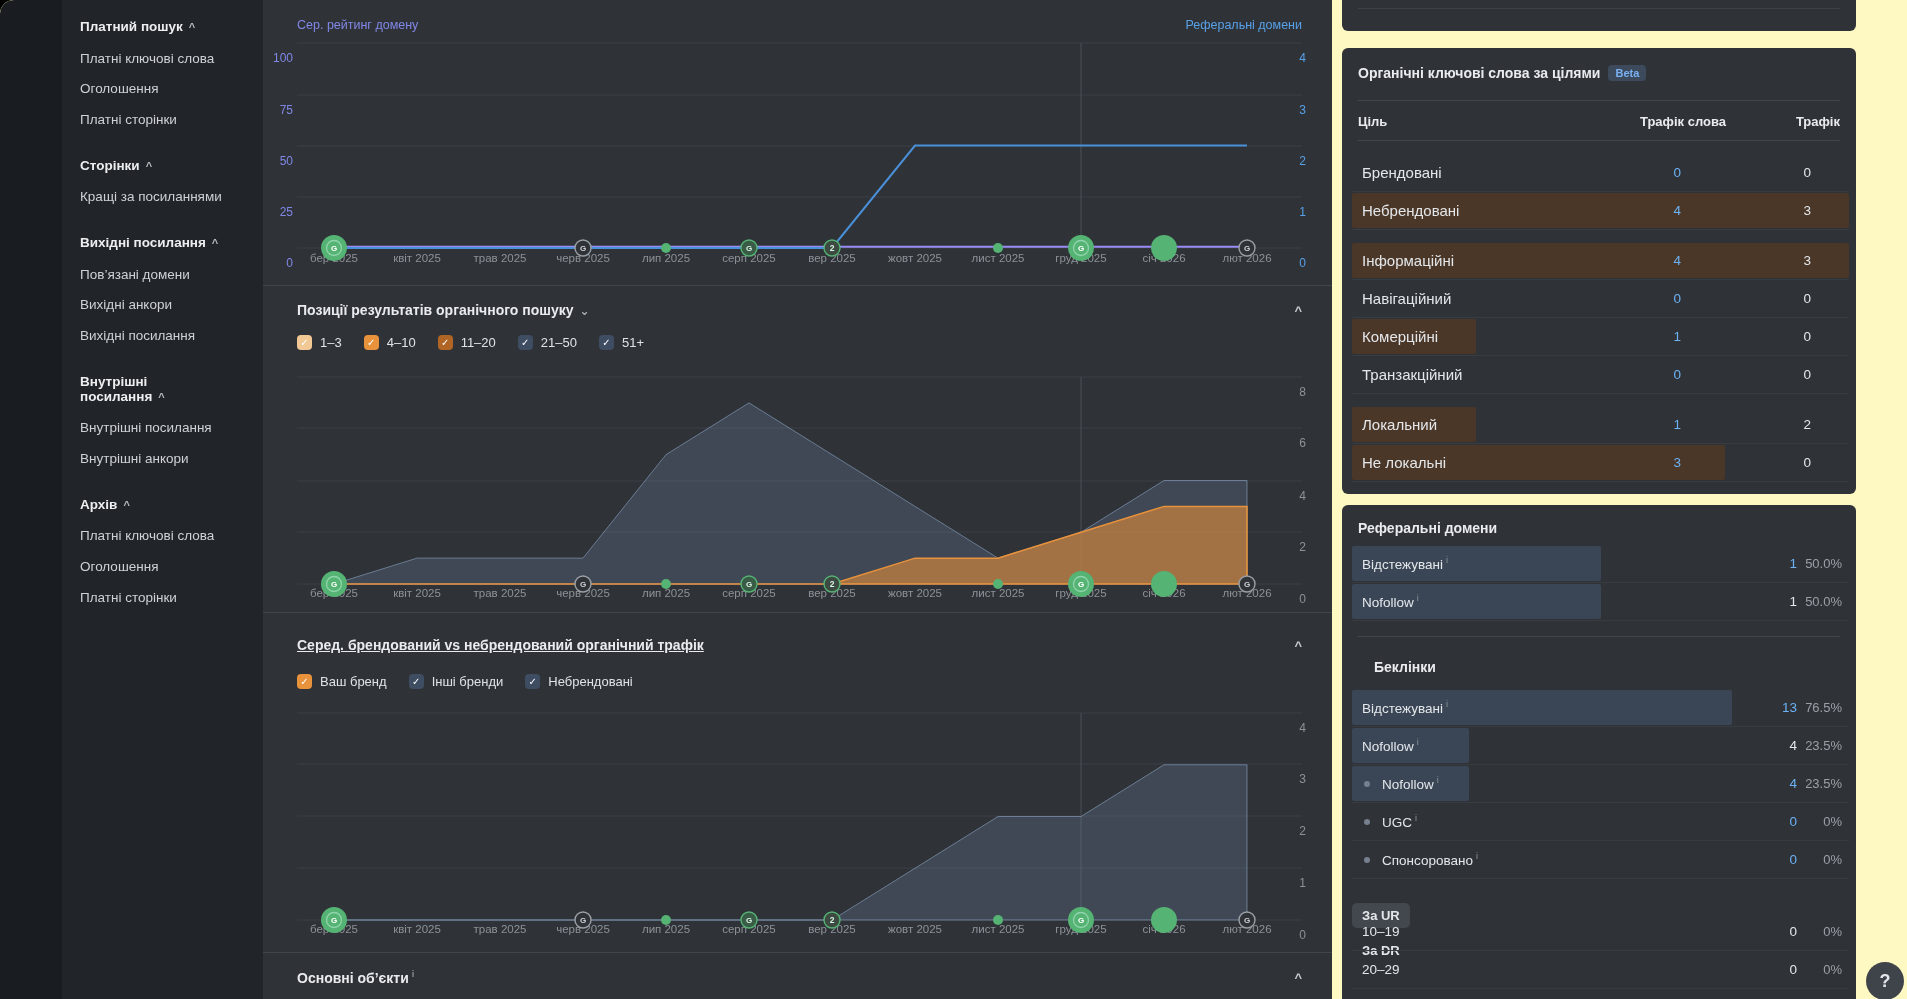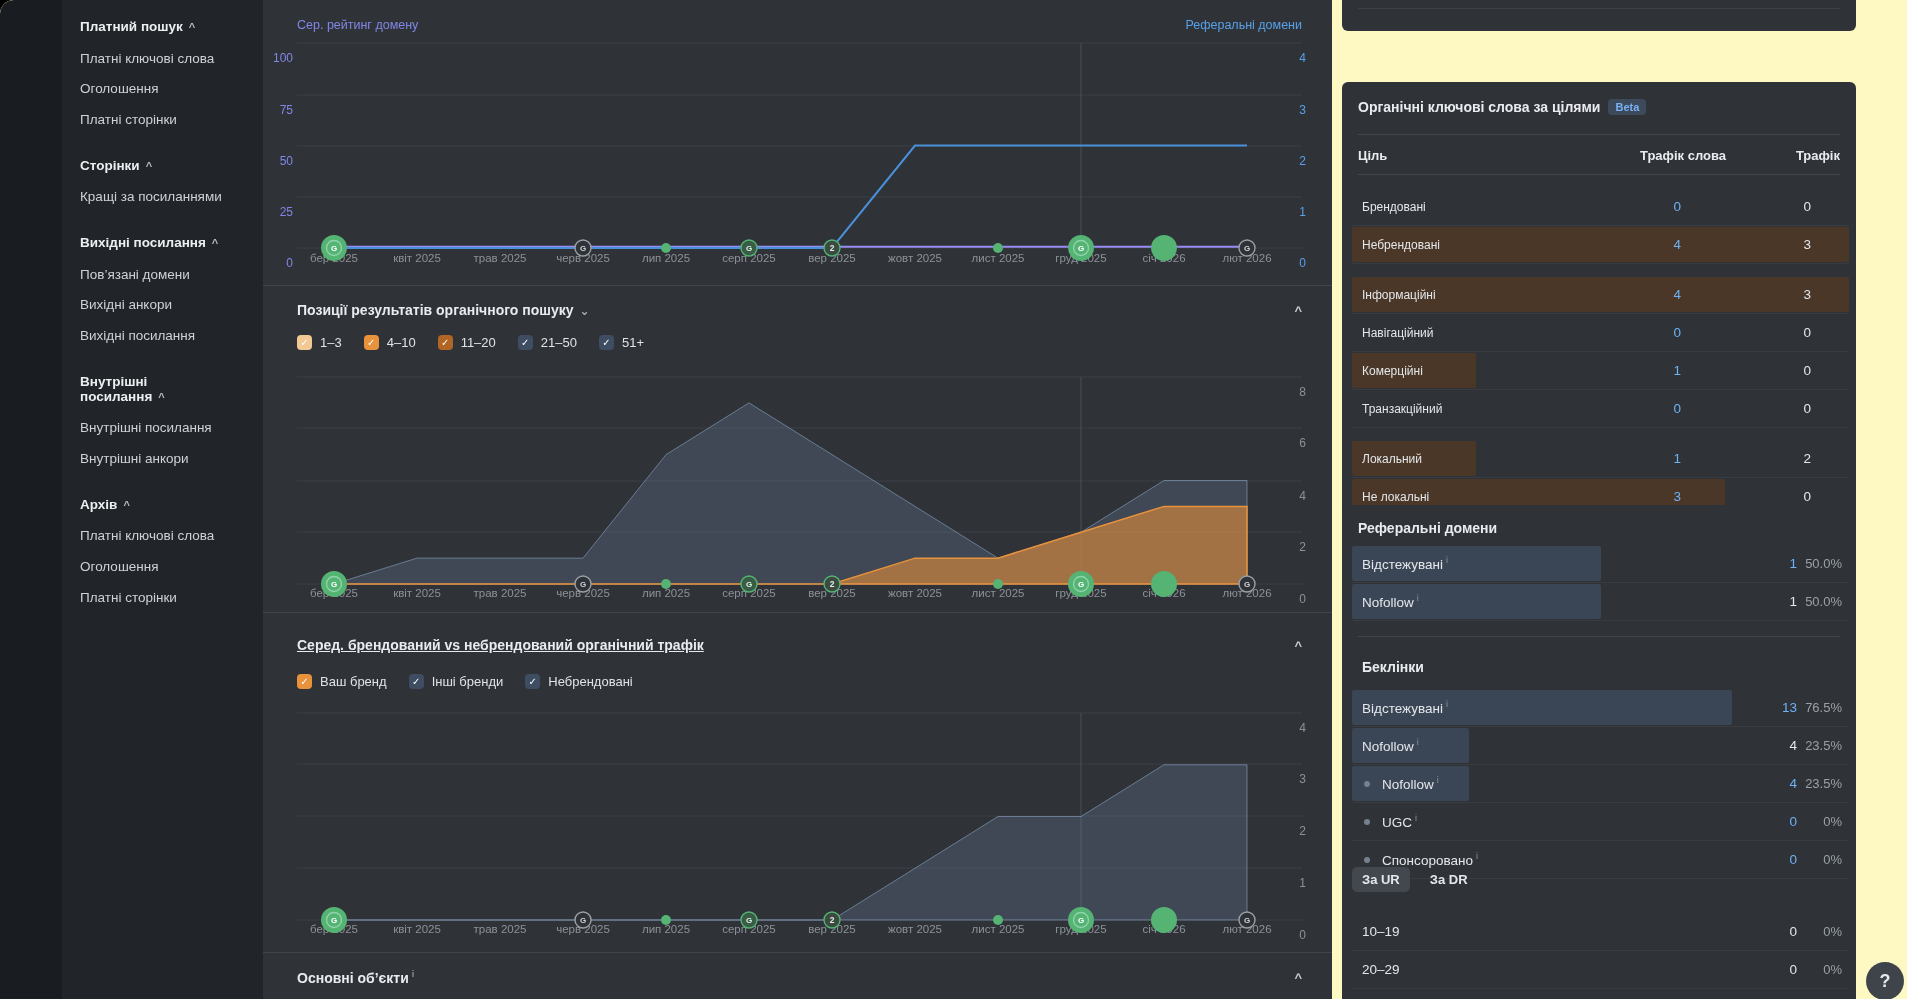--- a/index.html
+++ b/index.html
@@ -25,21 +25,21 @@
   .supinfo{color:#8d9298;font-size:9px;vertical-align:super;margin-left:3px;}
   svg text{font-family:"Liberation Sans","DejaVu Sans",sans-serif;}
   
   .rpanel{position:absolute;left:1342px;top:0;width:514px;height:999px;}
   .rcard{position:absolute;left:0;width:514px;background:#2f3338;border-radius:6px;}
   .rcard-title{font-size:14px;font-weight:bold;color:#e9ebee;}
   .beta-badge{display:inline-block;margin-left:8px;background:#3d4a5c;color:#79b1f2;font-size:11px;font-weight:bold;padding:2px 7px;border-radius:4px;vertical-align:1px;}
   .cols-head{display:flex;color:#e9ebee;font-weight:bold;font-size:13px;}
   .krow{position:relative;height:37px;display:flex;align-items:center;border-bottom:1px solid #383c41;}
   .krow .bar{position:absolute;left:0;top:1px;bottom:1px;background:#4a3728;border-radius:2px;}
-  .krow .lbl{position:relative;margin-left:10px;color:#e4e7ea;font-size:12px;}
+  .krow .lbl{position:relative;margin-left:10px;color:#e4e7ea;font-size:15px;}
   .krow .kw{position:absolute;right:168px;color:#6cb2f5;font-size:13.5px;}
   .krow .tr{position:absolute;right:38px;color:#e4e7ea;font-size:13.5px;}
   .lrow{position:relative;height:37px;display:flex;align-items:center;border-bottom:1px solid #383c41;}
   .lrow .bar{position:absolute;left:0;top:1px;bottom:1px;background:#3a4656;border-radius:2px;}
   .lrow .lbl{position:relative;margin-left:10px;color:#e4e7ea;font-size:13.5px;}
   .lrow .bullet{position:relative;width:6px;height:6px;border-radius:50%;background:#76808e;margin-left:12px;margin-right:12px;}
   .lrow .bullet + .lbl{margin-left:0;}
   .lrow .cnt{position:absolute;right:52px;font-size:13.5px;color:#e4e7ea;}
   .lrow .cnt.blue{color:#6cb2f5;}
   .lrow .pct{position:absolute;right:7px;font-size:13px;color:#9aa0a6;min-width:42px;text-align:right;}
@@ -308,21 +308,21 @@
     <div class="chart-title" style="top:969px;"><span>Основні об’єкти</span><span class="supinfo">i</span></div>
     <div class="collapse-caret" style="top:970px;">^</div>
   </main>
 
   <aside class="rpanel">
 
     <div class="rcard" style="top:-18px;height:49px;border-radius:0 0 6px 6px;">
       <div style="position:absolute;left:16px;right:16px;top:26px;height:1px;background:#3e4247;"></div>
     </div>
 
-    <div class="rcard" style="top:48px;height:446px;margin-top:34px;">
+    <div class="rcard" style="top:48px;height:446px;">
       <div style="padding:16px 16px 0 16px;">
         <span class="rcard-title">Органічні ключові слова за цілями</span><span class="beta-badge">Beta</span>
       </div>
       <div style="position:absolute;left:16px;right:16px;top:52px;height:1px;background:#42464c;"></div>
       <div class="cols-head" style="position:absolute;left:16px;right:16px;top:66px;">
         <span style="flex:1;">Ціль</span>
         <span style="width:150px;text-align:right;margin-right:54px;">Трафік слова</span>
         <span style="width:60px;text-align:right;">Трафік</span>
       </div>
       <div style="position:absolute;left:16px;right:16px;top:92px;height:1px;background:#42464c;"></div>
@@ -389,21 +389,21 @@
             <span class="pct">50.0%</span>
           </div>
           <div class="lrow">
             <span class="bar" style="width:50%;"></span>
             <span class="lbl">Nofollow<span class="supinfo">i</span></span>
             <span class="cnt ">1</span>
             <span class="pct">50.0%</span>
           </div>
         </div>
       <div style="position:absolute;left:16px;right:16px;top:131px;height:1px;background:#42464c;"></div>
-      <div style="position:absolute;left:20px;top:153px;">
+      <div style="position:absolute;left:32px;top:153px;">
         <span class="rcard-title">Беклінки</span>
       </div>
       <div id="bl-rows" style="position:absolute;left:10px;right:7px;top:184px;">
           <div class="lrow">
             <span class="bar" style="width:76.5%;"></span>
             <span class="lbl">Відстежувані<span class="supinfo">i</span></span>
             <span class="cnt blue">13</span>
             <span class="pct">76.5%</span>
           </div>
           <div class="lrow">
@@ -425,21 +425,21 @@
             <span class="cnt blue">0</span>
             <span class="pct">0%</span>
           </div>
           <div class="lrow">
             <span class="bullet"></span>
             <span class="lbl">Спонсоровано<span class="supinfo">i</span></span>
             <span class="cnt blue">0</span>
             <span class="pct">0%</span>
           </div>
         </div>
-      <div id="bl-tabs" class="tabs-row" style="position:absolute;left:10px;top:352px;">
+      <div id="bl-tabs" class="tabs-row" style="position:absolute;left:10px;top:388px;flex-direction:column;">
           <span class="tab active">За UR</span>
           <span class="tab">За DR</span>
         </div>
       <div id="ur-rows" style="position:absolute;left:10px;right:7px;top:408px;">
           <div class="lrow">
             <span class="lbl">10–19</span>
             <span class="cnt ">0</span>
             <span class="pct">0%</span>
           </div>
           <div class="lrow">

